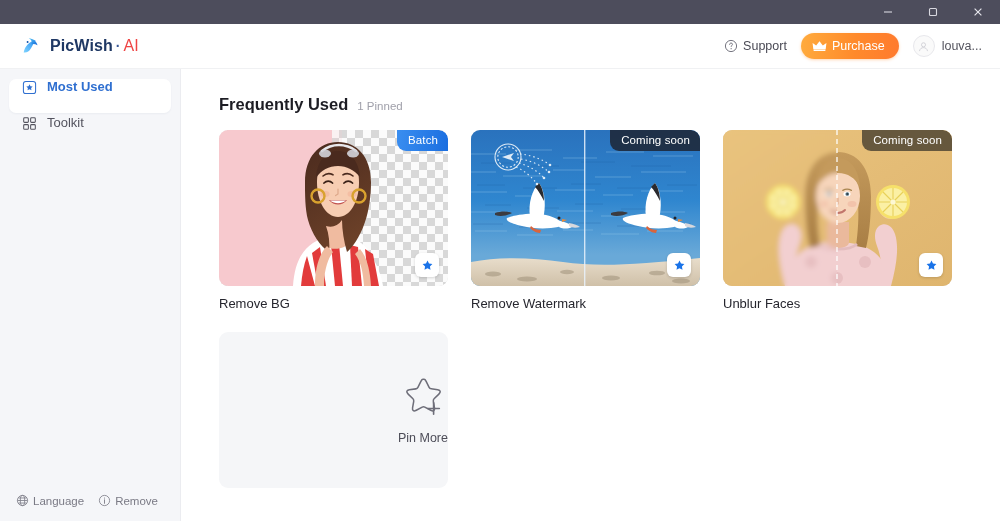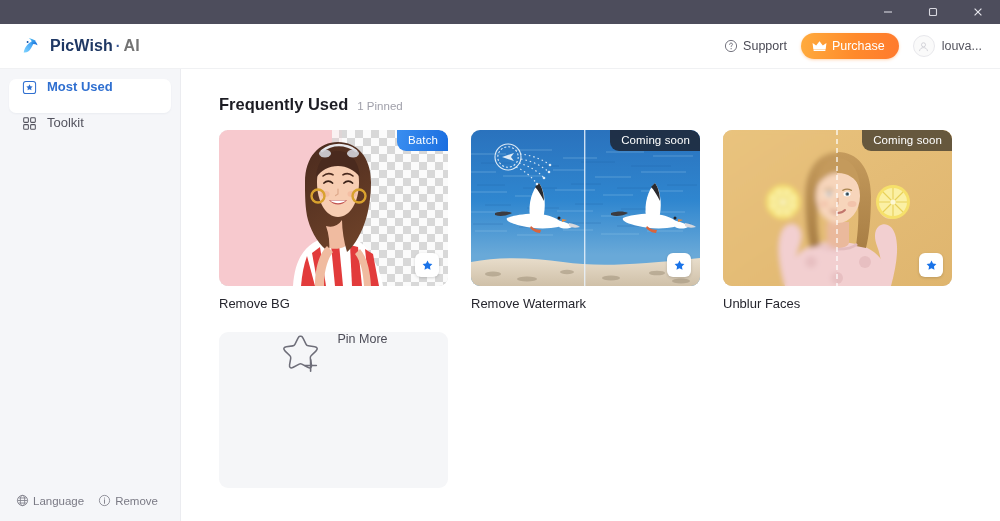--- a/index.html
+++ b/index.html
@@ -28,21 +28,21 @@
     padding:0 18px 0 20px; border-bottom:1px solid #f0f1f3;
     position:relative; z-index:5;
   }
   .brand { display:flex; align-items:center; gap:8px; }
   .brand-mark { width:22px; height:22px; position:relative; }
   .brand-text {
     font-size:16px; font-weight:bold; color:#1f3864; letter-spacing:.1px;
     display:flex; align-items:center; gap:3px;
   }
   .brand-text .dot { color:#3b5998; font-size:14px; }
-  .brand-text .ai { color:#737373; font-weight:700; }
+  .brand-text .ai { color:#ef4444; font-weight:400; }
 
   .header-right { display:flex; align-items:center; gap:14px; }
   .support {
     display:flex; align-items:center; gap:5px;
     font-size:12.5px; color:#4a4a55;justify-content:center;
   }
   .purchase {
     display:flex; align-items:center; gap:5px;
     background:linear-gradient(95deg,#ffab3d 0%, #ff8a2b 55%, #ff7a2e 100%);
     color:#fff; font-size:12.5px; border-radius:14px;
@@ -126,21 +126,21 @@
       linear-gradient(45deg,#d8d8d8 25%, transparent 25%, transparent 75%, #d8d8d8 75%),
       linear-gradient(45deg,#d8d8d8 25%, transparent 25%, transparent 75%, #d8d8d8 75%);
     background-size:16px 16px;
     background-position:0 0, 8px 8px;
     background-color:#fbfbfb;
   }
 
   
   .pin-more {
     width:229px; height:156px; border-radius:9px; background:#f5f6f8;
-    display:flex; align-items:flex-start; justify-content:center;
+    display:flex; flex-direction:column; align-items:flex-end; justify-content:center;
     gap:12px; cursor:pointer; color:#6d6d78;
   }
   .pin-more-label { font-size:12.5px; color:#4d4d58; }
 
   svg { display:block; }
 </style>
 </head>
 <body>
 
 <div id="app">

